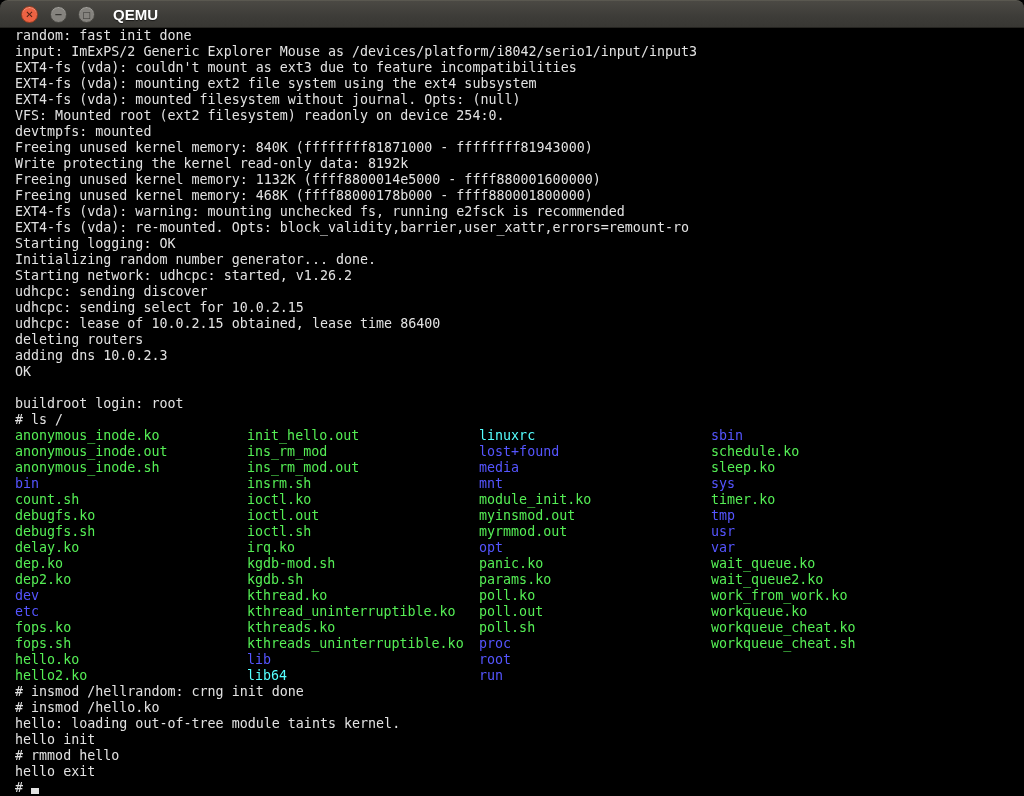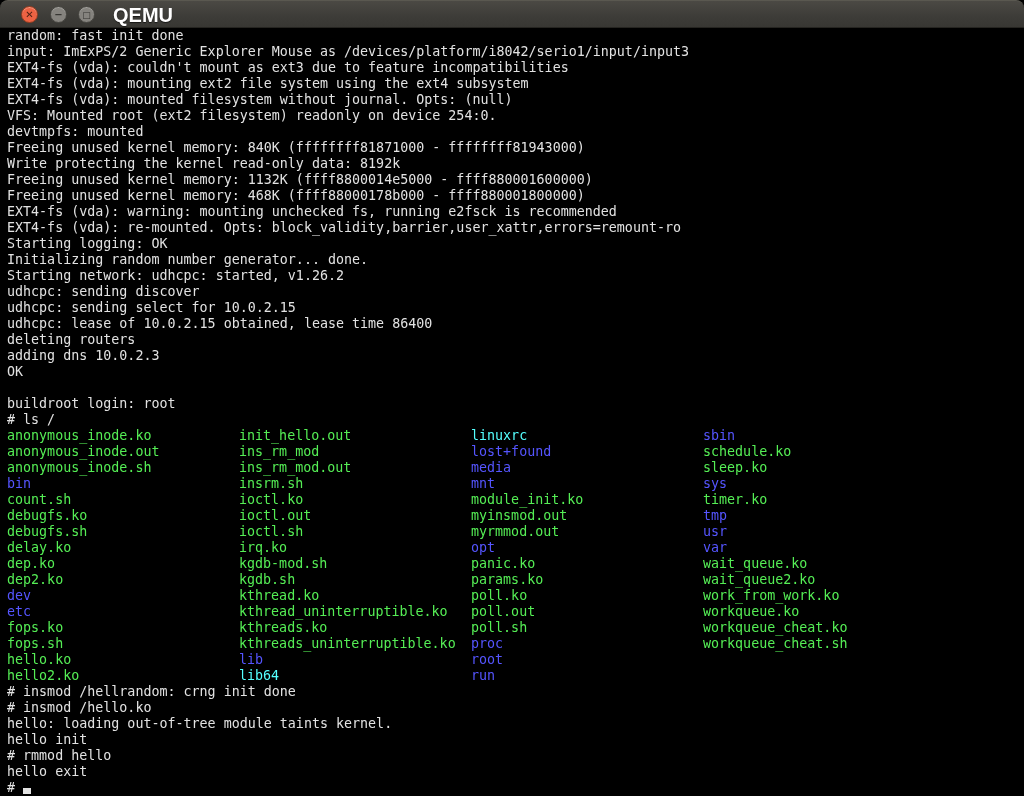--- a/index.html
+++ b/index.html
@@ -58,32 +58,32 @@
     box-shadow: inset 0 1px 0 rgba(255,255,255,.25);
     font-size: 9px;
   }
   .tb-title {
     position: absolute;
     left: 113px;
     top: 0;
     height: 28px;
     line-height: 28px;
     font-family: "Liberation Sans", sans-serif;
-    font-size: 20px;
+    font-size: 15px;
     font-weight: bold;
     color: #ffffff;
     text-shadow: 0 1px 1px rgba(0,0,0,.6);
   }
   
   .terminal {
     width: 1024px;
     height: 768px;
     box-sizing: border-box;
     background: #000;
-    padding-left: 7px;
+    padding-left: 15px;
     font-family: "DejaVu Sans Mono", monospace;
     font-size: 13.33px;
     line-height: 16px;
     white-space: pre;
     overflow: hidden;
   }
   .term-line {
     height: 16px;
   }
   .ls-cell {

